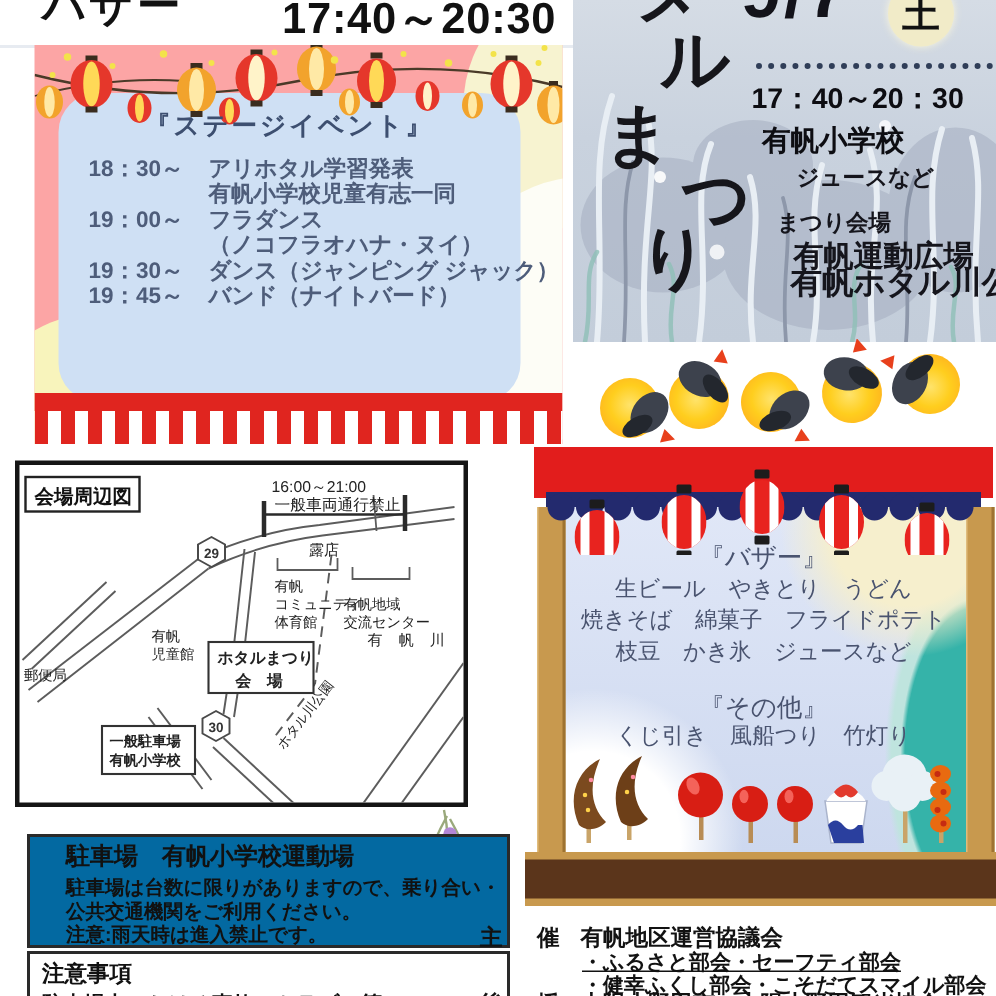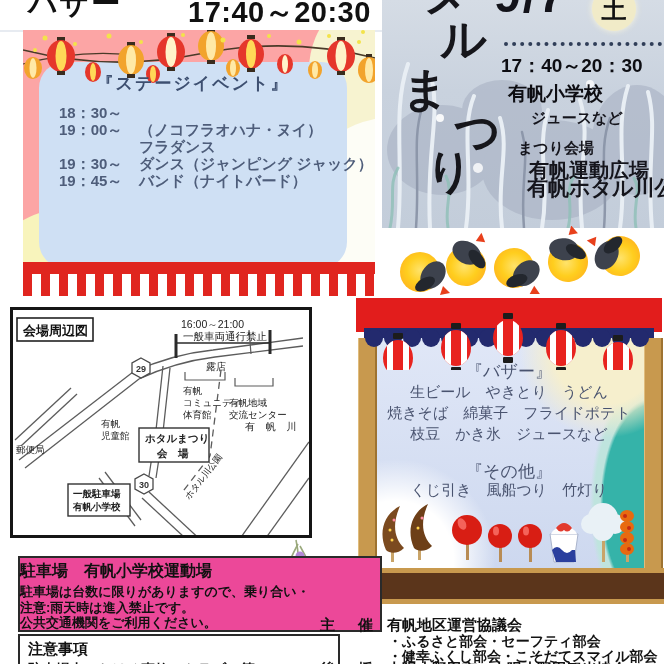--- a/index.html
+++ b/index.html
@@ -63,21 +63,21 @@
       radial-gradient(circle at 86% 6%, #f6efcd 0 52px, rgba(246,239,205,0) 86px),
       radial-gradient(circle at 8% 96%, #ffffff 0 58px, rgba(255,255,255,0) 100px),
       radial-gradient(ellipse 74px 150px at 103% 72%, #35b3a9 0 66%, #bfe4de 70% 78%, rgba(191,228,222,0) 84%),
       linear-gradient(180deg,#e0e7f7,#cdd8ef);}
   .stall-text{position:absolute;left:0;width:270px;text-align:center;color:#49536f;font-weight:normal;white-space:nowrap;}
   .st-title{font-size:17px;}
   .st-line{font-size:15px;}
   .counter{left:-6px;top:270px;width:318px;height:36px;background:#5b351b;border-top:5px solid #c8994e;border-bottom:5px solid #c8994e;box-sizing:border-box;}
 
   
-  .park-box{left:18px;top:556px;width:364px;height:76px;border:2px solid #2a2a2a;box-sizing:border-box;background:#ec4899;padding:3px 0;}
+  .park-box{left:18px;top:556px;width:322px;height:76px;border:2px solid #2a2a2a;box-sizing:border-box;background:#0369a1;padding:3px 24px;}
   .park-title{font-size:16px;font-weight:bold;margin-bottom:2px;white-space:nowrap;}
   .park-line{font-size:13px;font-weight:600;line-height:15.5px;white-space:nowrap;}
   .notice-box{left:18px;top:634px;width:322px;height:60px;border:2px solid #2a2a2a;box-sizing:border-box;background:#fff;padding:4px 8px;}
   .notice-title{font-size:15px;font-weight:bold;margin-bottom:2px;}
   .notice-line{font-size:14px;font-weight:600;white-space:nowrap;}
 
   
   .credits{left:320px;top:608px;width:344px;height:60px;font-weight:bold;color:#121212;}
   .cr-row{position:absolute;white-space:nowrap;font-size:15px;}
   .cr-label{letter-spacing:4px;margin-right:10px;}
@@ -186,26 +186,30 @@
         <circle cx="12" cy="20" r="2"></circle>
         <circle cx="340" cy="2" r="2"></circle>
     </g>
   </svg>
 
   <div class="abs schedule-title nowrap">『ステージイベント』</div>
 
   <div class="abs schedule-rows">
     <div class="srow">
       <span class="t">18：30～</span>
+      <span class="d">
+          <div>アリホタル学習発表</div>
+          <div>有帆小学校児童有志一同</div>
+        </span>
     </div>
     <div class="srow">
       <span class="t">19：00～</span>
       <span class="d">
+          <div>フラダンス</div>
           <div>（ノコフラオハナ・ヌイ）</div>
-          <div>フラダンス</div>
         </span>
     </div>
     <div class="srow">
       <span class="t">19：30～</span>
       <span class="d">
           <div>ダンス（ジャンピング ジャック）</div>
         </span>
     </div>
     <div class="srow">
       <span class="t">19：45～</span>
@@ -490,31 +494,31 @@
     <path d="M48,46 c-7,8 -7,18 0,22 c7,-4 7,-14 0,-22 z" fill="#a06cc8"></path>
     <circle cx="34" cy="20" r="4.5"></circle>
       <circle cx="54" cy="34" r="4" fill="#c9a3e3"></circle>
       <circle cx="16" cy="58" r="3.5" fill="#c9a3e3"></circle>
   </g>
 </svg>
 
 <div class="abs park-box">
   <div class="park-title">駐車場　有帆小学校運動場</div>
   <div class="park-line">駐車場は台数に限りがありますので、乗り合い・</div>
+  <div class="park-line">公共交通機関をご利用ください。</div>
   <div class="park-line">注意:雨天時は進入禁止です。</div>
-  <div class="park-line">公共交通機関をご利用ください。</div>
 </div>
 
 <div class="abs notice-box">
   <div class="notice-title">注意事項</div>
   <div class="notice-line">駐車場内における事故・トラブル等に</div>
 </div>
 
 <div class="abs credits">
   <div class="cr-row" style="left:0;top:8px;">
     <span class="cr-label">主　催</span><span>有帆地区運営協議会</span>
   </div>
-  <div class="cr-sub" style="top:25px;">・ふるさと部会・セーフティ部会</div>
+  <div class="cr-sub" style="top:25px;text-decoration:underline;">・ふるさと部会・セーフティ部会</div>
   <div class="cr-sub" style="top:40px;">・健幸ふくし部会・こそだてスマイル部会</div>
   <div class="cr-row" style="left:0;top:52px;">
     <span class="cr-label">後　援</span><span>山陽小野田市・山陽小野田観光協会</span>
   </div>
 </div>
 
 </body></html>

